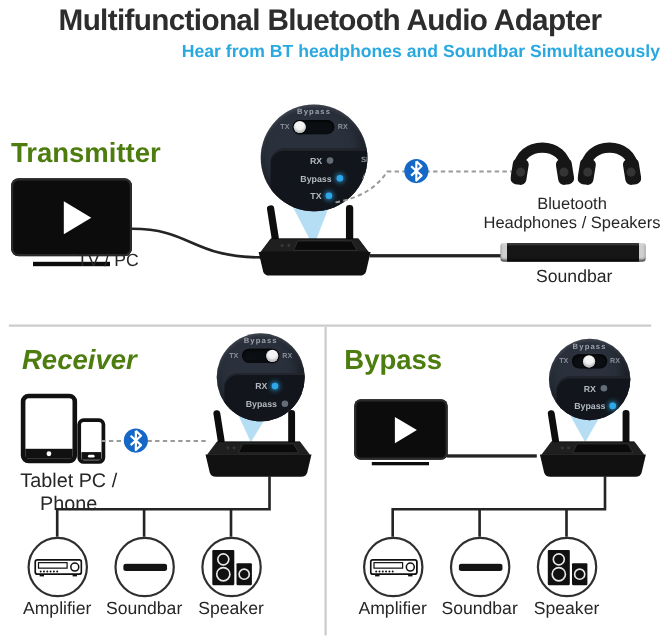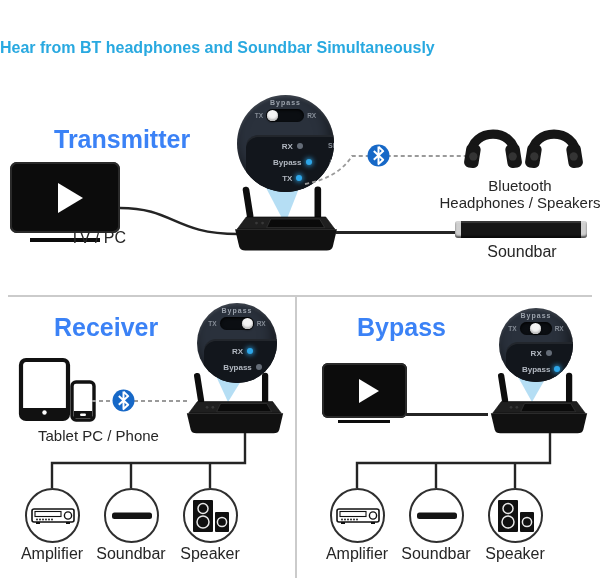--- a/index.html
+++ b/index.html
@@ -3,24 +3,24 @@
 <meta charset="utf-8">
 <style>
   html,body{margin:0;padding:0;background:#fff;}
   #stage{position:relative;width:600px;height:578px;background:#fff;overflow:hidden;
          font-family:"Liberation Sans",sans-serif;color:#2e2e2e;}
   .abs{position:absolute;}
 
   
   .title{left:0;top:3px;width:600px;text-align:center;font-size:27px;font-weight:bold;
          color:#2d2d2d;letter-spacing:-0.6px;}
-  .subtitle{left:0;top:39px;width:600px;text-align:left;font-size:16px;font-weight:bold;
+  .subtitle{left:0;top:39px;width:600px;text-align:right;font-size:16px;font-weight:bold;
             color:#29a9e0;}
 
-  .section-h{font-size:25px;font-weight:bold;color:#3b82f6;margin-left:44px;}
+  .section-h{font-size:25px;font-weight:bold;color:#4d7c0f;}
 
   .lbl{font-size:16px;color:#262626;text-align:center;}
 
   
   .tv-body{background:#0c0c0c;border-radius:7px;box-shadow:inset 0 0 0 2px #2a2a2a;
            display:flex;align-items:center;justify-content:center;}
   .play{width:0;height:0;border-style:solid;border-color:transparent;border-left-color:#fff;}
   .tv-stand{background:#0c0c0c;}
 
   .line{background:#242424;}
@@ -57,20 +57,21 @@
   .co-led.off{background:#646c77;}
   .co-edge{position:absolute;font-size:7px;font-weight:bold;color:#8a919b;}
 
   svg{display:block;}
 </style>
 </head>
 <body>
 
 <div id="stage">
 
+  <div class="abs title">Multifunctional Bluetooth Audio Adapter</div>
   <div class="abs subtitle">Hear from BT headphones and Soundbar Simultaneously</div>
 
   <div class="abs divider" style="left:8px;top:295px;width:584px;height:2px;"></div>
   <div class="abs divider" style="left:295px;top:297px;width:2px;height:281px;"></div>
 
   <div class="abs section-h" style="left:10px;top:125px;">Transmitter</div>
 
   <div class="abs tv-body" style="left:10px;top:162px;width:110px;height:71px;">
     <div class="play" style="border-width:15px 0 15px 25px;margin-left:10px;"></div>
   </div>
@@ -147,35 +148,35 @@
   </svg>
   <div class="abs lbl" style="left:436px;top:177px;width:168px;line-height:17px;font-size:15px;">
     <div>Bluetooth</div>
     <div>Headphones / Speakers</div>
   </div>
 
   <div class="abs line" style="left:336px;top:231px;width:122px;height:3px;"></div>
   <div class="abs soundbar" style="left:455px;top:221px;width:132px;height:17px;"></div>
   <div class="abs lbl" style="left:477px;top:243px;width:90px;font-size:16px;">Soundbar</div>
 
-  <div class="abs section-h" style="left:10px;top:313px;">Receiver</div>
+  <div class="abs section-h" style="left:20px;top:313px;font-style:italic;">Receiver</div>
 
   <svg class="abs" style="left:18px;top:356px;" width="80" height="68" viewBox="0 0 80 66">
     <g>
       <rect x="3" y="3" width="47" height="59" rx="5" fill="#fff" stroke="#111" stroke-width="4.2"></rect>
       <rect x="5" y="51" width="43" height="9" fill="#111"></rect>
       <circle cx="26.5" cy="55.5" r="2.2" fill="#fff"></circle>
     </g>
     <g>
       <rect x="54" y="25" width="22" height="38" rx="4" fill="#fff" stroke="#111" stroke-width="3.4"></rect>
       <rect x="56" y="54" width="18" height="7" fill="#111"></rect>
       <rect x="62" y="56.5" width="6" height="2.4" rx="1.2" fill="#fff"></rect>
     </g>
   </svg>
-  <div class="abs lbl" style="left:0px;top:427px;width:125px;font-size:15px;padding-left:36px;">Tablet PC / Phone</div>
+  <div class="abs lbl" style="left:0px;top:427px;width:125px;font-size:18px;">Tablet PC / Phone</div>
 
   <svg class="abs" style="left:90px;top:395px;" width="102" height="12">
     <line x1="2" y1="6" x2="100" y2="6" stroke="#9a9a9a" stroke-width="1.8" stroke-dasharray="4 3"></line>
   </svg>
   <svg class="abs" style="left:112px;top:389px;" width="23" height="23" viewBox="0 0 22 22">
     <circle cx="11" cy="11" r="10.5" fill="#1668c7"></circle>
     <path d="M11,2.5 L15.5,6.8 L6.5,15 M6.5,6.8 L15.5,15 L11,19.2 L11,2.5" fill="none" stroke="#fff" stroke-width="1.9" stroke-linejoin="round"></path>
   </svg>
 
   <svg class="abs" style="left:208px;top:370px;" width="44" height="34">

